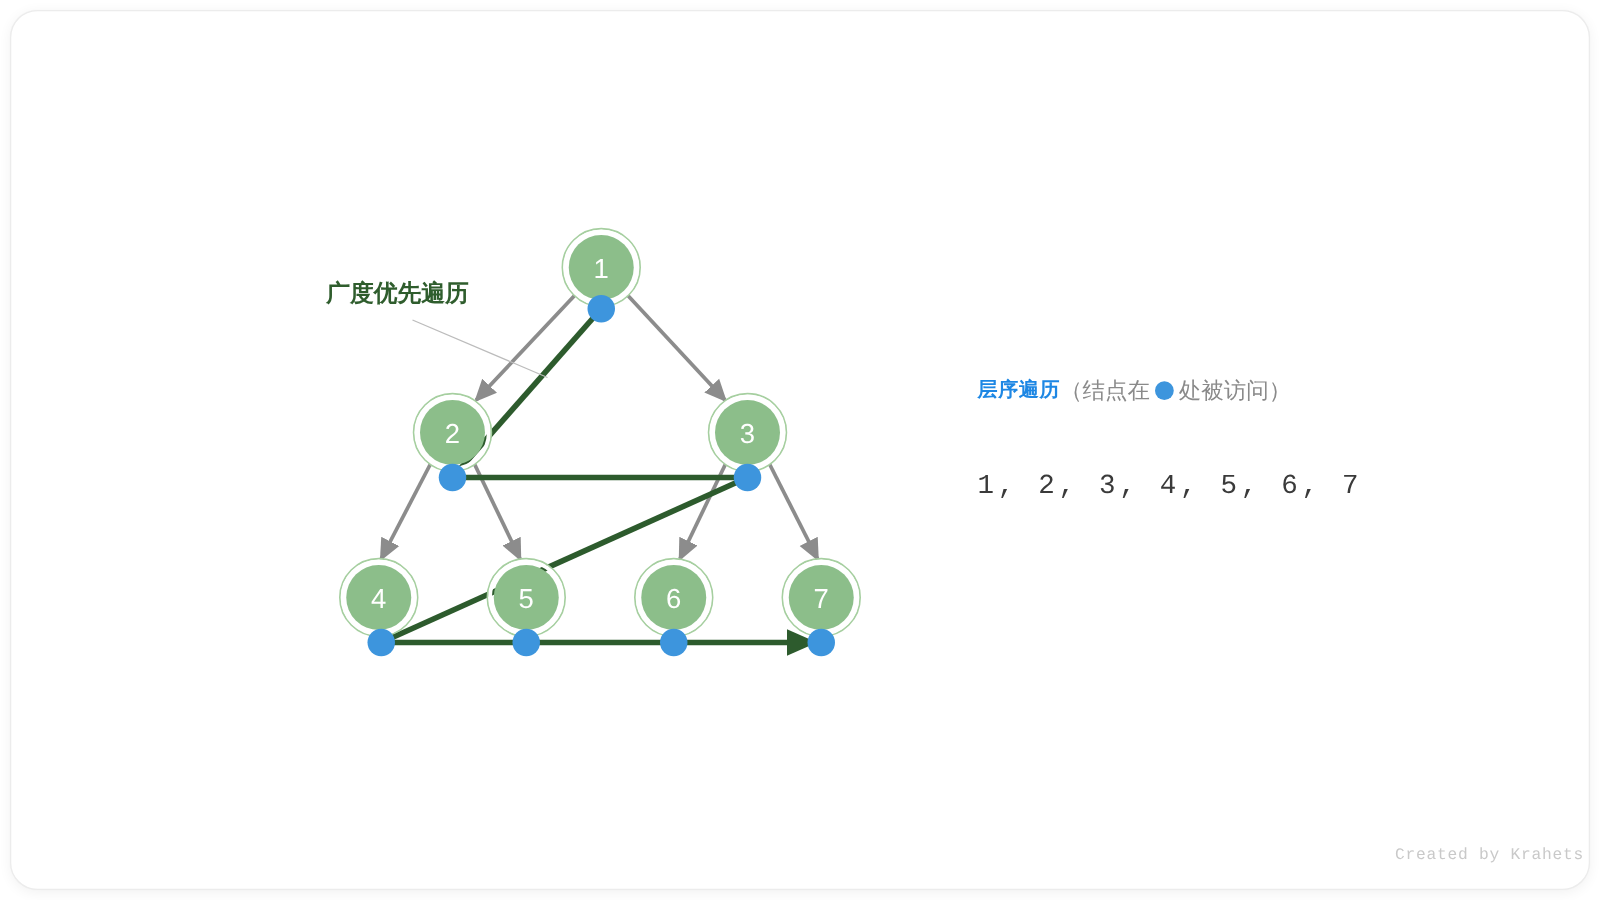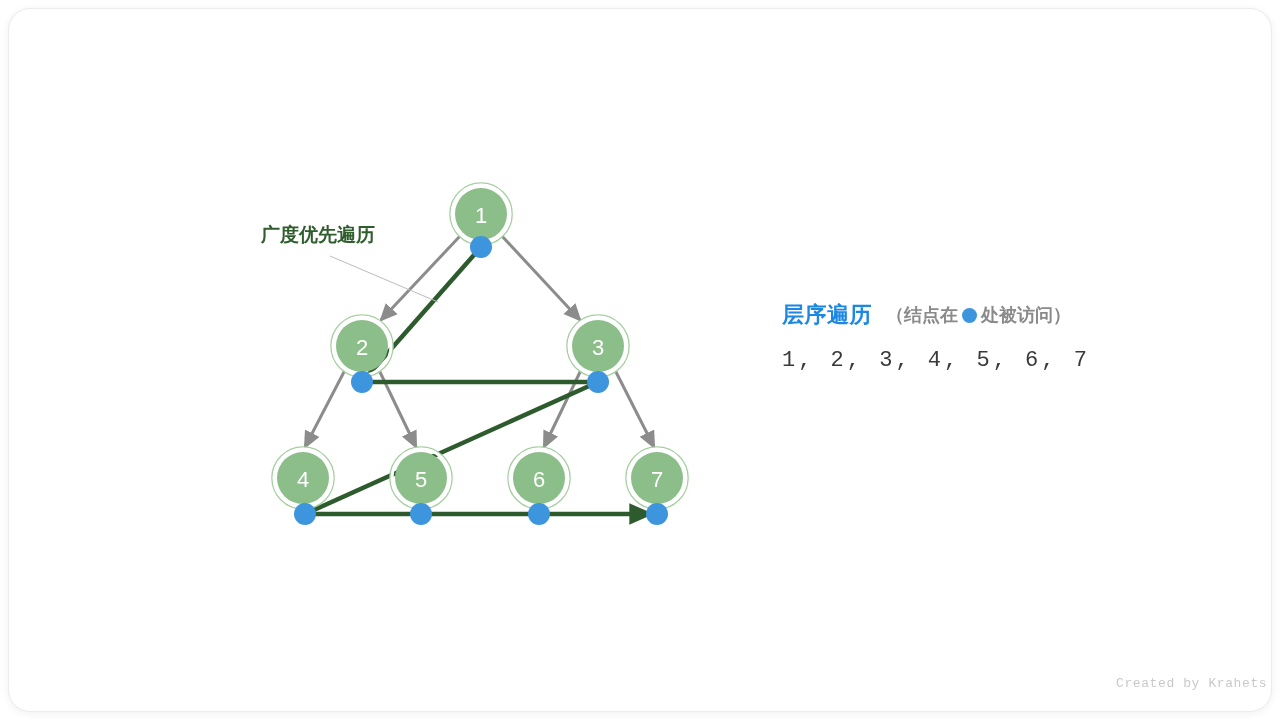--- a/index.html
+++ b/index.html
@@ -51,47 +51,45 @@
     fill: #2f5d2d;
   }
   
   #info-panel {
     position: absolute;
     left: 782px;
     top: 300px;
     width: 420px;
   }
   #traversal-heading {
-    font-size: 22px;
+    font-size: 16px;
     font-weight: bold;
     color: #1d87e4;
     letter-spacing: 0.5px;
     display: inline-block;
     vertical-align: middle;
   }
   #traversal-note {
     font-size: 18px;
     color: #8a8a8a;
     display: inline-block;
     vertical-align: middle;
-    margin-left: 14px;
     white-space: nowrap;
-    font-weight: bold;
   }
   .inline-dot {
     display: inline-block;
     width: 15px;
     height: 15px;
     border-radius: 50%;
     background: #3d95dd;
     vertical-align: -2px;
     margin: 0 4px;
   }
   #traversal-sequence {
-    margin-top: 18px;
+    margin-top: 52px;
     font-family: "Liberation Mono", monospace;
     font-size: 22px;
     color: #3a3a3a;
     letter-spacing: 3px;
     white-space: nowrap;
   }
   #footer-credit {
     position: absolute;
     left: 1116px;
     top: 676px;

